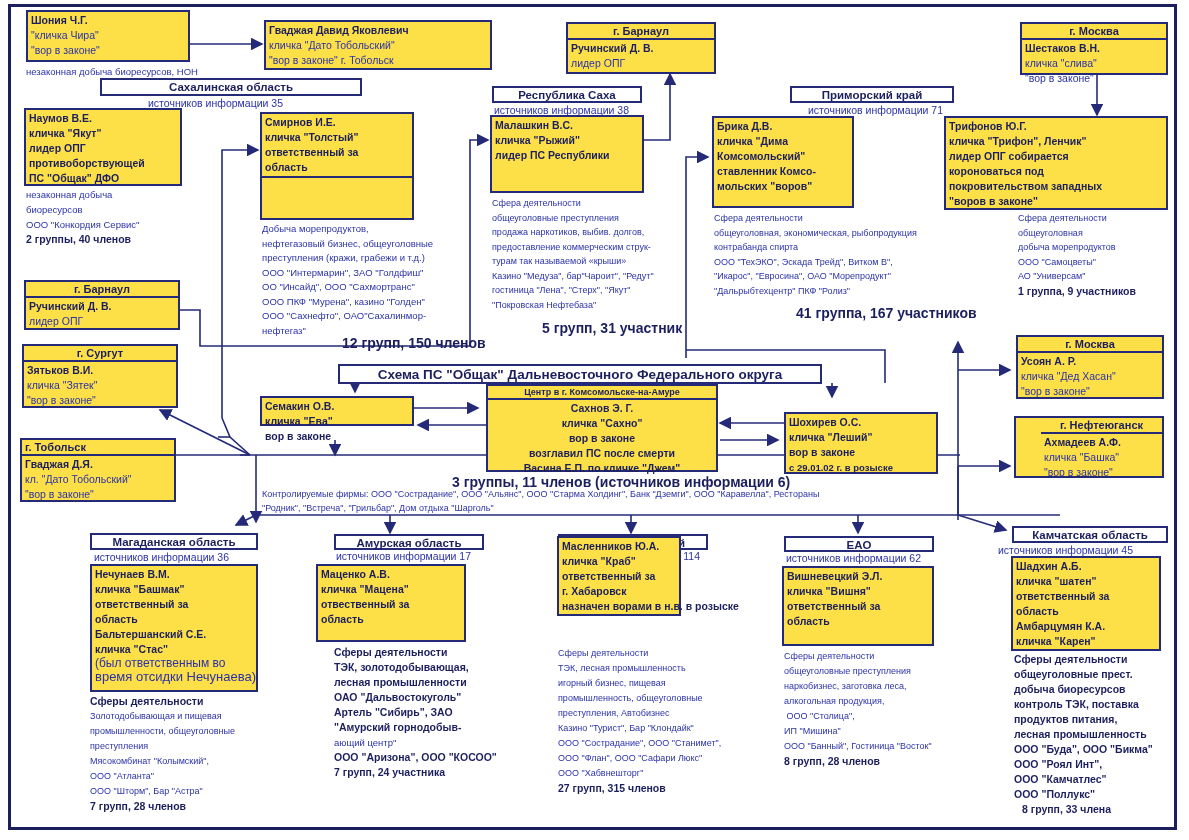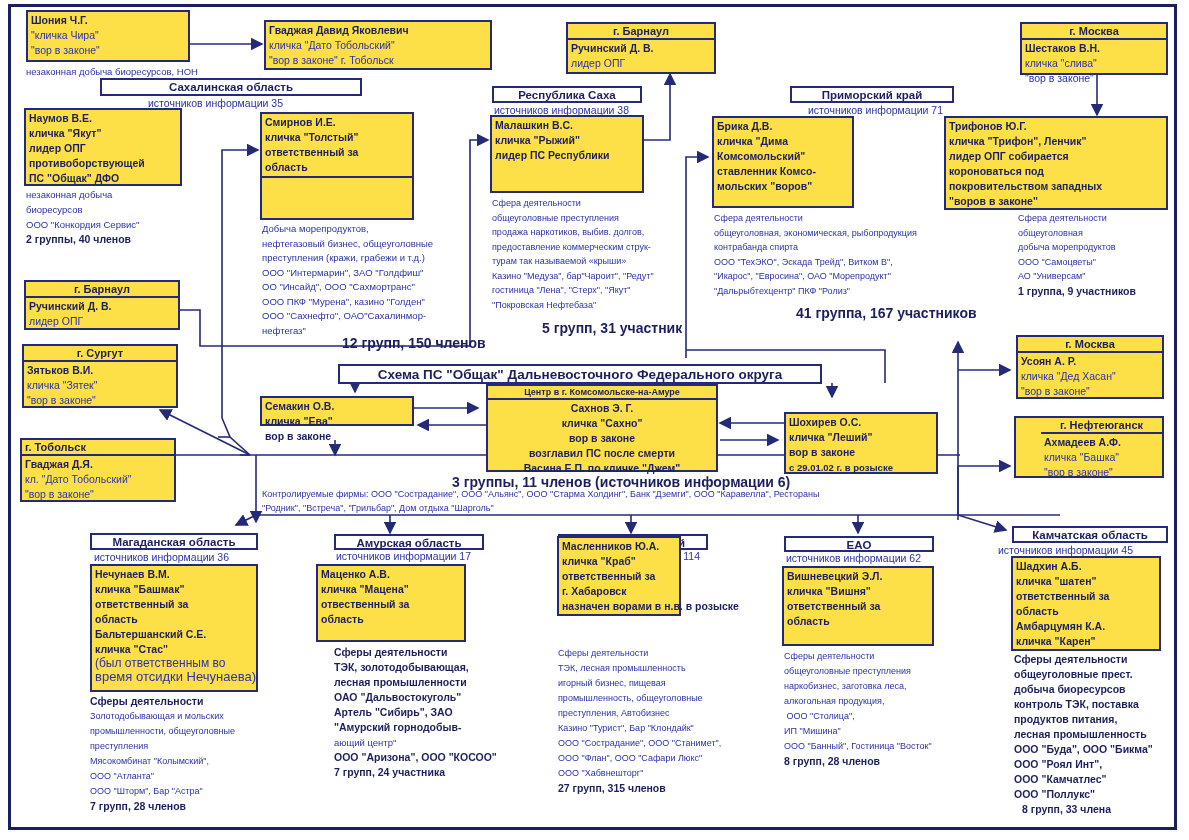--- a/index.html
+++ b/index.html
@@ -245,21 +245,21 @@
   <div class="ln b">кличка "Башмак"</div>
   <div class="ln b">ответственный за</div>
   <div class="ln b">область</div>
   <div class="ln b">Бальтершанский С.Е.</div>
   <div class="ln b">кличка "Стас"</div>
   <div class="ln n" style="font-size:12px;line-height:13px;">(был ответственным во</div>
   <div class="ln n" style="font-size:13px;line-height:13px;">время отсидки Нечунаева)</div>
 </div>
 <div class="txt" style="left:90px;top:694px;line-height:15px;font-size:9px;">
   <div class="b">Сферы деятельности</div>
-  <div>Золотодобывающая и мольских</div>
+  <div>Золотодобывающая и пищевая</div>
   <div>промышленности, общеуголовные</div>
   <div>преступления</div>
   <div>Мясокомбинат "Колымский",</div>
   <div>ООО "Атланта"</div>
   <div>ООО "Шторм", Бар "Астра"</div>
   <div class="b">7 групп, 28 членов</div>
 </div>
 
 <div class="title" style="left:334px;top:534px;width:150px;height:16px;">Амурская область</div>
 <div class="src" style="left:336px;top:550px;">источников информации 17</div>

